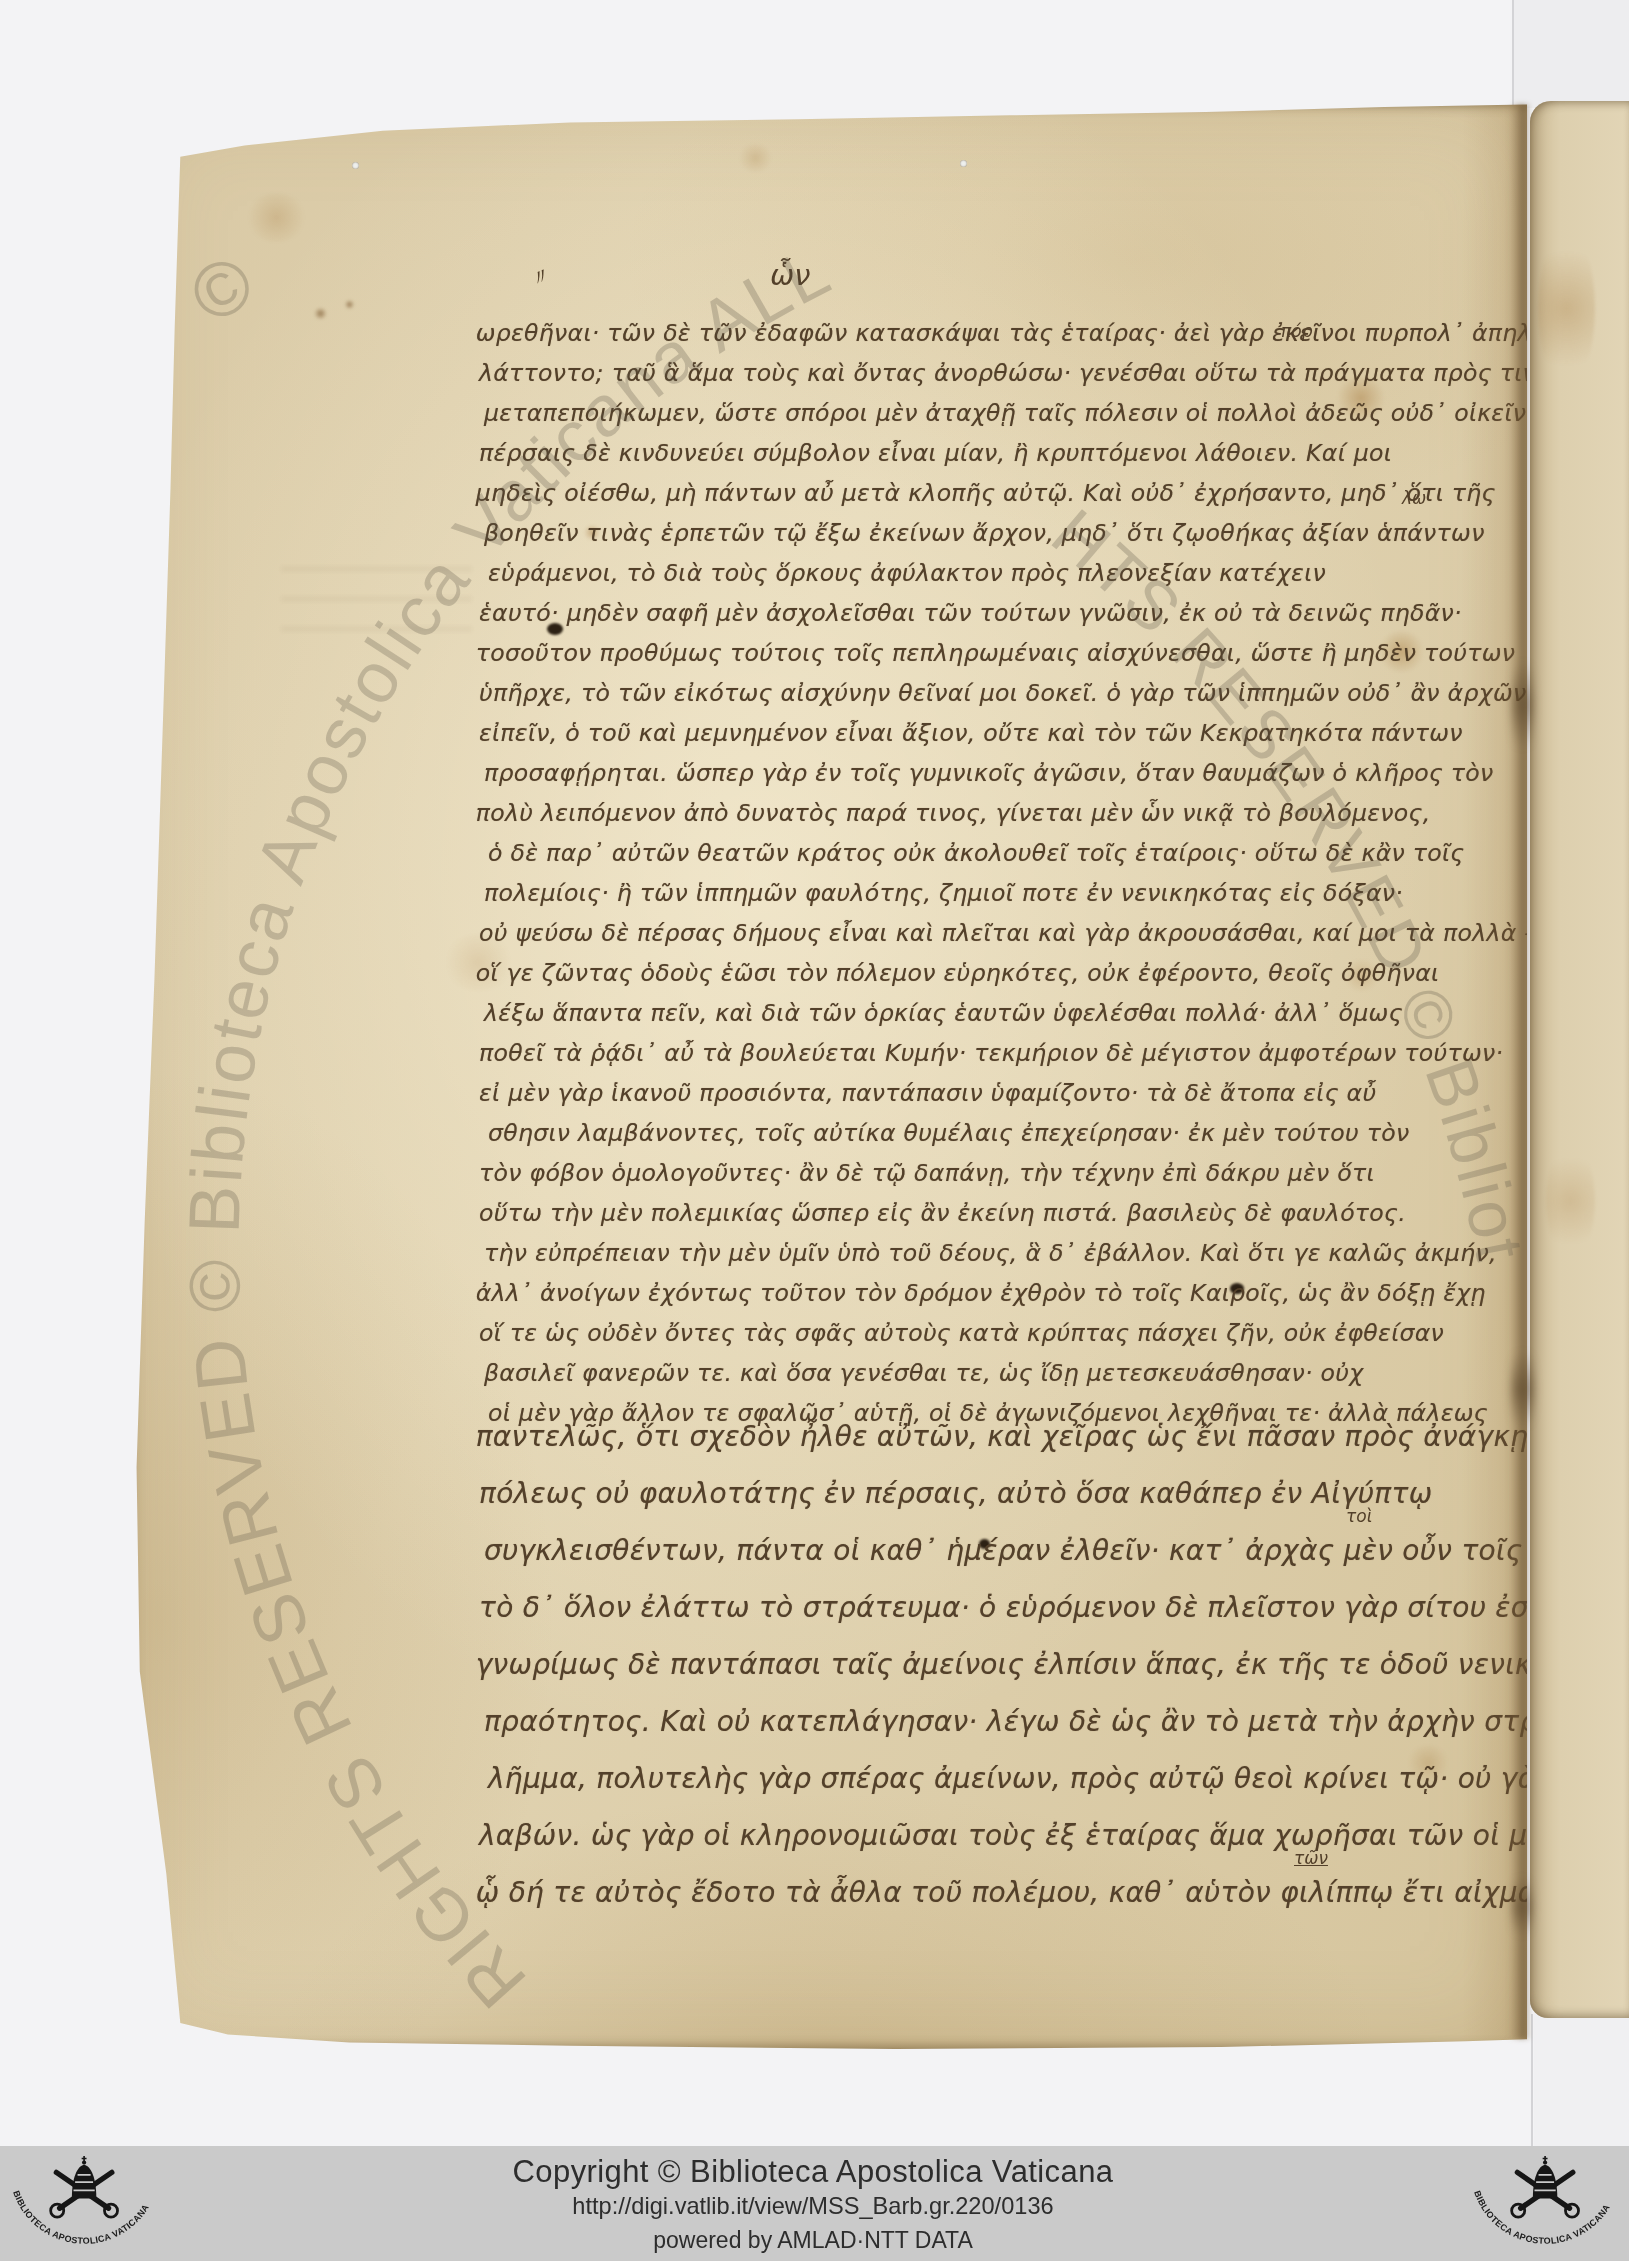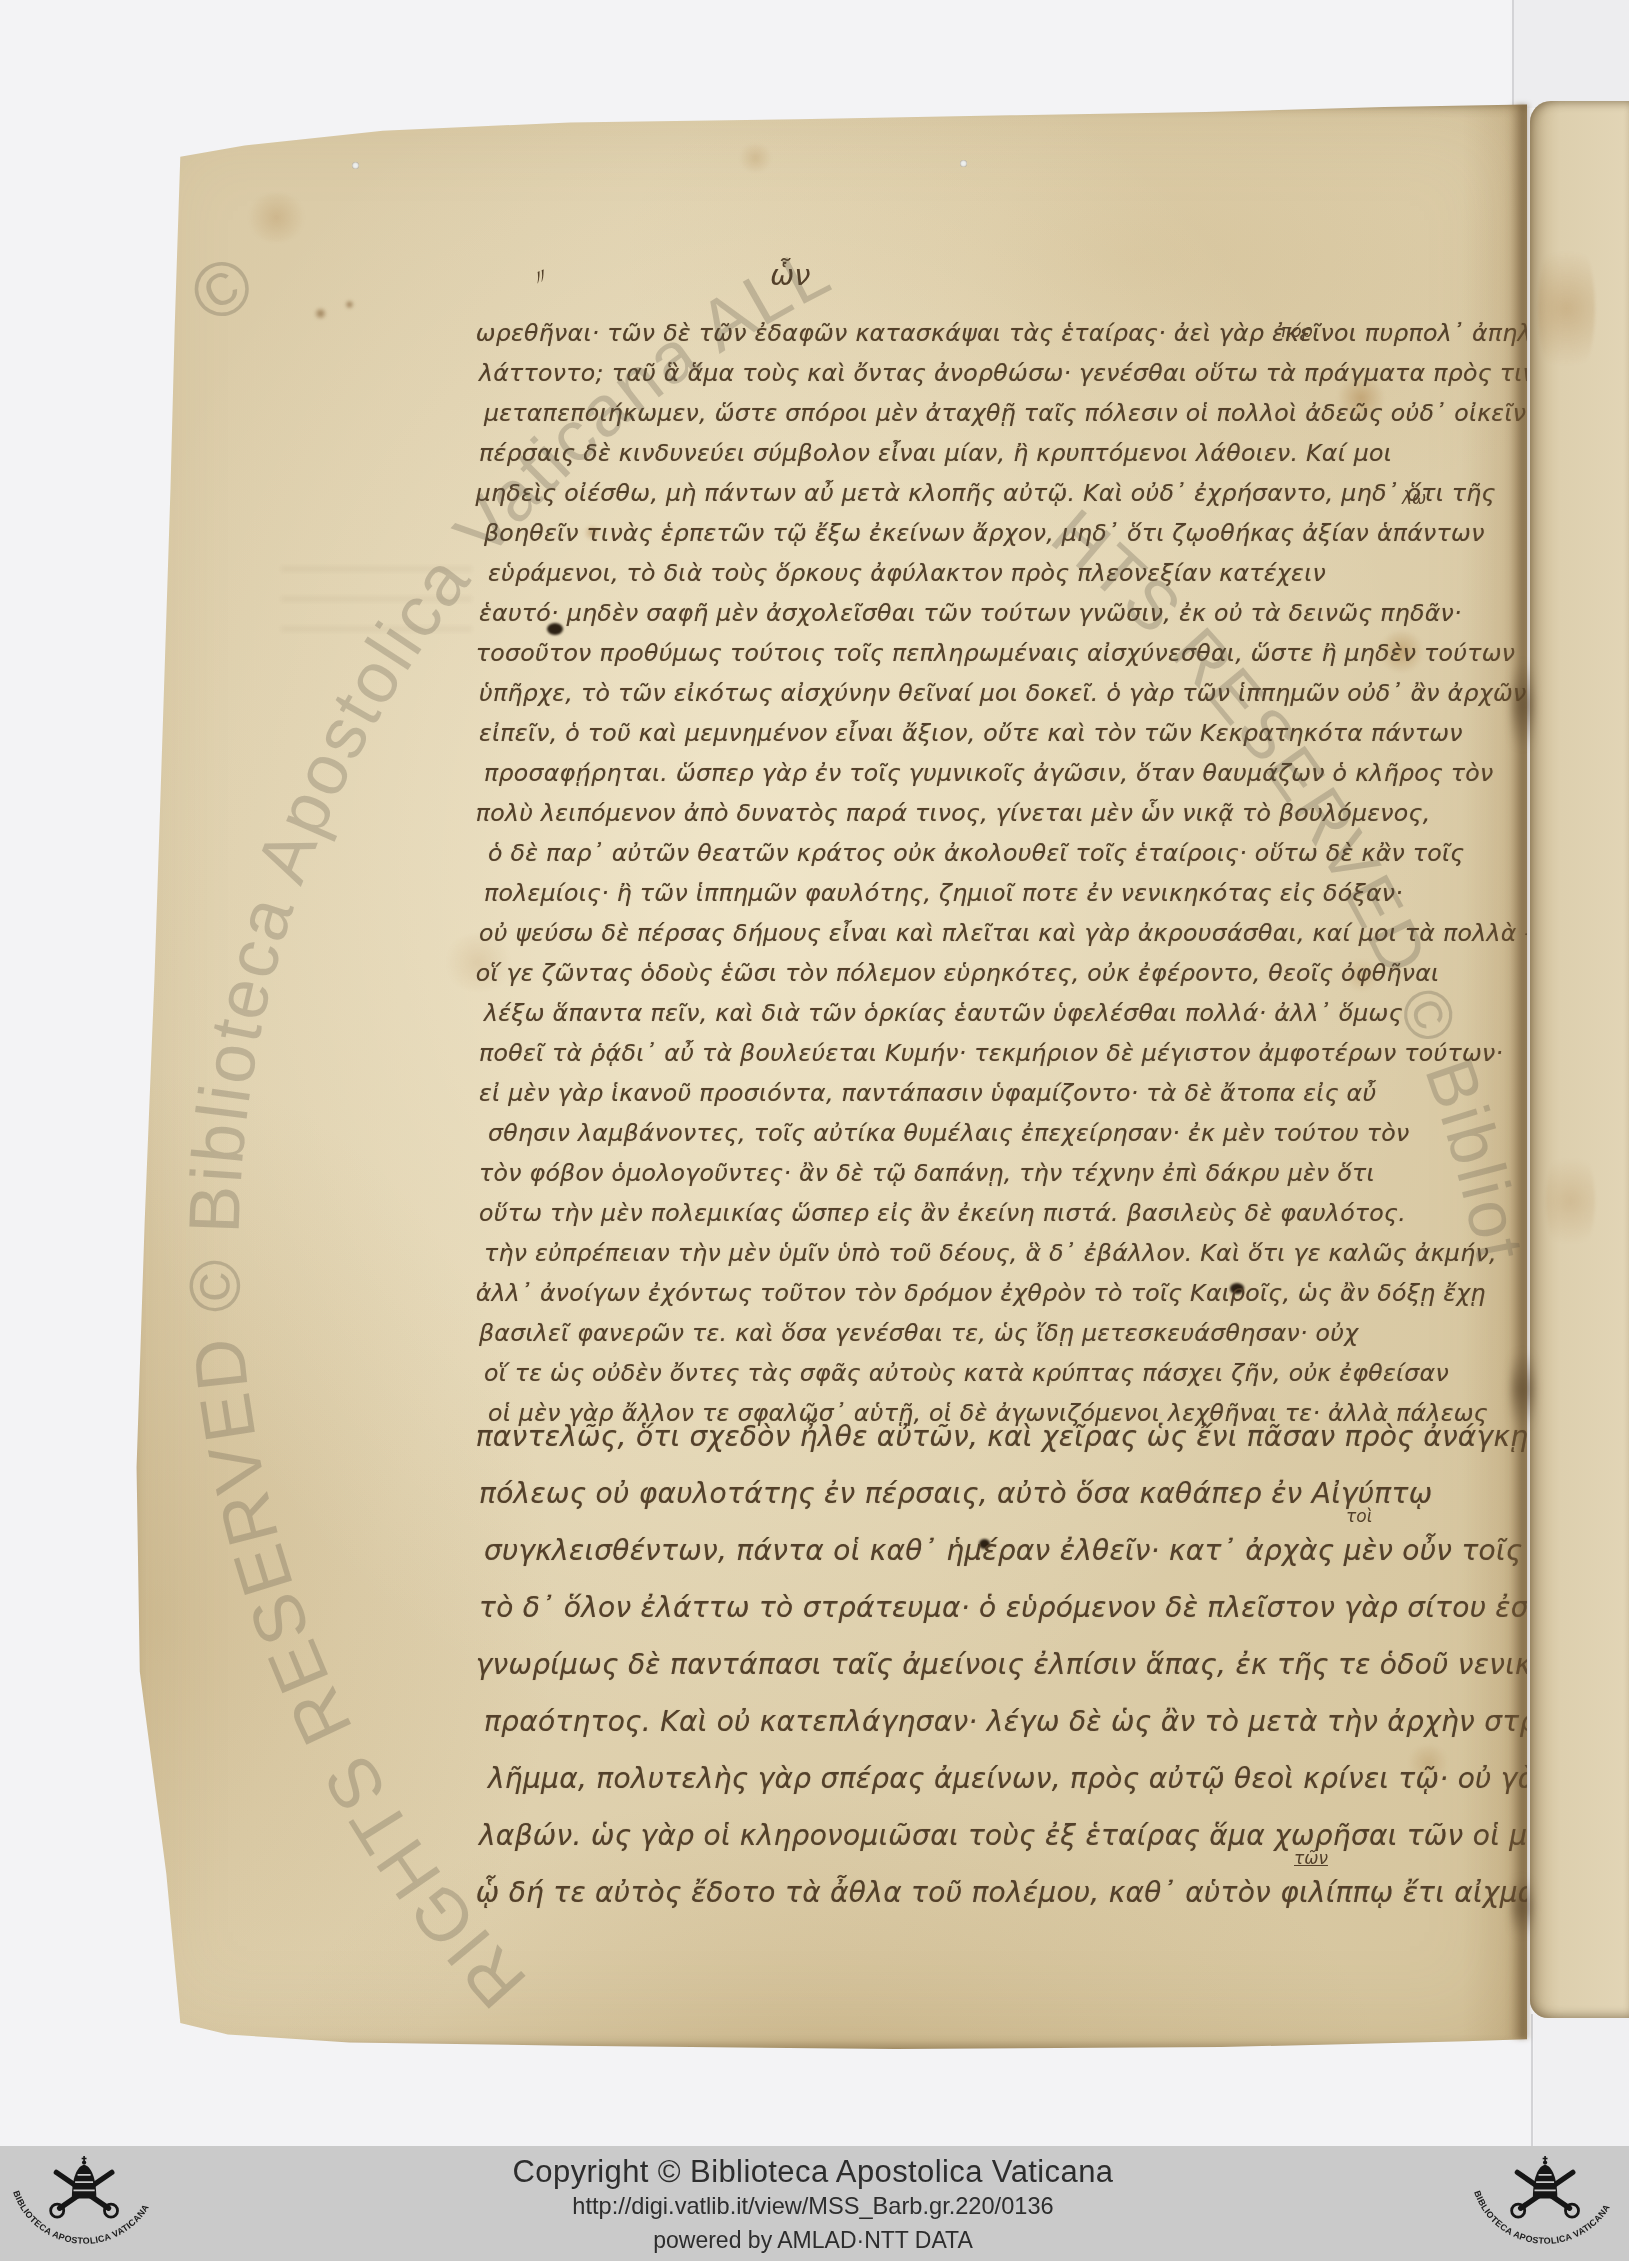--- a/index.html
+++ b/index.html
@@ -150,22 +150,22 @@
         <div class="ms-line">οὐ ψεύσω δὲ πέρσας δήμους εἶναι καὶ πλεῖται καὶ γὰρ ἀκρουσάσθαι, καί μοι τὰ πολλὰ —</div>
         <div class="ms-line">οἵ γε ζῶντας ὁδοὺς ἑῶσι τὸν πόλεμον εὑρηκότες, οὐκ ἐφέροντο, θεοῖς ὀφθῆναι</div>
         <div class="ms-line">λέξω ἅπαντα πεῖν, καὶ διὰ τῶν ὁρκίας ἑαυτῶν ὑφελέσθαι πολλά· ἀλλ᾽ ὅμως</div>
         <div class="ms-line">ποθεῖ τὰ ῥᾴδι᾽ αὖ τὰ βουλεύεται Κυμήν· τεκμήριον δὲ μέγιστον ἀμφοτέρων τούτων·</div>
         <div class="ms-line">εἰ μὲν γὰρ ἱκανοῦ προσιόντα, παντάπασιν ὑφαμίζοντο· τὰ δὲ ἄτοπα εἰς αὖ</div>
         <div class="ms-line">σθησιν λαμβάνοντες, τοῖς αὐτίκα θυμέλαις ἐπεχείρησαν· ἐκ μὲν τούτου τὸν</div>
         <div class="ms-line">τὸν φόβον ὁμολογοῦντες· ἂν δὲ τῷ δαπάνῃ, τὴν τέχνην ἐπὶ δάκρυ μὲν ὅτι</div>
         <div class="ms-line">οὕτω τὴν μὲν πολεμικίας ὥσπερ εἰς ἂν ἐκείνη πιστά. βασιλεὺς δὲ φαυλότος.</div>
         <div class="ms-line">τὴν εὐπρέπειαν τὴν μὲν ὑμῖν ὑπὸ τοῦ δέους, ἃ δ᾽ ἐβάλλον. Καὶ ὅτι γε καλῶς ἀκμήν,</div>
         <div class="ms-line">ἀλλ᾽ ἀνοίγων ἐχόντως τοῦτον τὸν δρόμον ἐχθρὸν τὸ τοῖς Καιροῖς, ὡς ἂν δόξῃ ἔχῃ</div>
+        <div class="ms-line">οἵ τε ὡς οὐδὲν ὄντες τὰς σφᾶς αὐτοὺς κατὰ κρύπτας πάσχει ζῆν, οὐκ ἐφθείσαν</div>
         <div class="ms-line">βασιλεῖ φανερῶν τε. καὶ ὅσα γενέσθαι τε, ὡς ἴδῃ μετεσκευάσθησαν· οὐχ</div>
-        <div class="ms-line">οἵ τε ὡς οὐδὲν ὄντες τὰς σφᾶς αὐτοὺς κατὰ κρύπτας πάσχει ζῆν, οὐκ ἐφθείσαν</div>
         <div class="ms-line">οἱ μὲν γὰρ ἄλλον τε σφαλῶσ᾽ αὑτῇ, οἱ δὲ ἀγωνιζόμενοι λεχθῆναι τε· ἀλλὰ πάλεως</div>
       </div>
     <div class="tb tb2">
         <div class="ms-line">παντελῶς, ὅτι σχεδὸν ἦλθε αὐτῶν, καὶ χεῖρας ὡς ἔνι πᾶσαν πρὸς ἀνάγκῃ, ᾗ πληρῶν</div>
         <div class="ms-line">πόλεως οὐ φαυλοτάτης ἐν πέρσαις, αὐτὸ ὅσα καθάπερ ἐν Αἰγύπτῳ</div>
         <div class="ms-line">συγκλεισθέντων, πάντα οἱ καθ᾽ ἡμέραν ἐλθεῖν· κατ᾽ ἀρχὰς μὲν οὖν τοῖς ἔμβολον</div>
         <div class="ms-line">τὸ δ᾽ ὅλον ἐλάττω τὸ στράτευμα· ὁ εὑρόμενον δὲ πλεῖστον γὰρ σίτου ἐστερημένην ἦν ἅπαξ</div>
         <div class="ms-line">γνωρίμως δὲ παντάπασι ταῖς ἀμείνοις ἐλπίσιν ἅπας, ἐκ τῆς τε ὁδοῦ νενικηκότος</div>
         <div class="ms-line">πραότητος. Καὶ οὐ κατεπλάγησαν· λέγω δὲ ὡς ἂν τὸ μετὰ τὴν ἀρχὴν στρεβλοῦ</div>
         <div class="ms-line">λῆμμα, πολυτελὴς γὰρ σπέρας ἀμείνων, πρὸς αὐτῷ θεοὶ κρίνει τῷ· οὐ γὰρ ἀπειλῆσαι</div>

